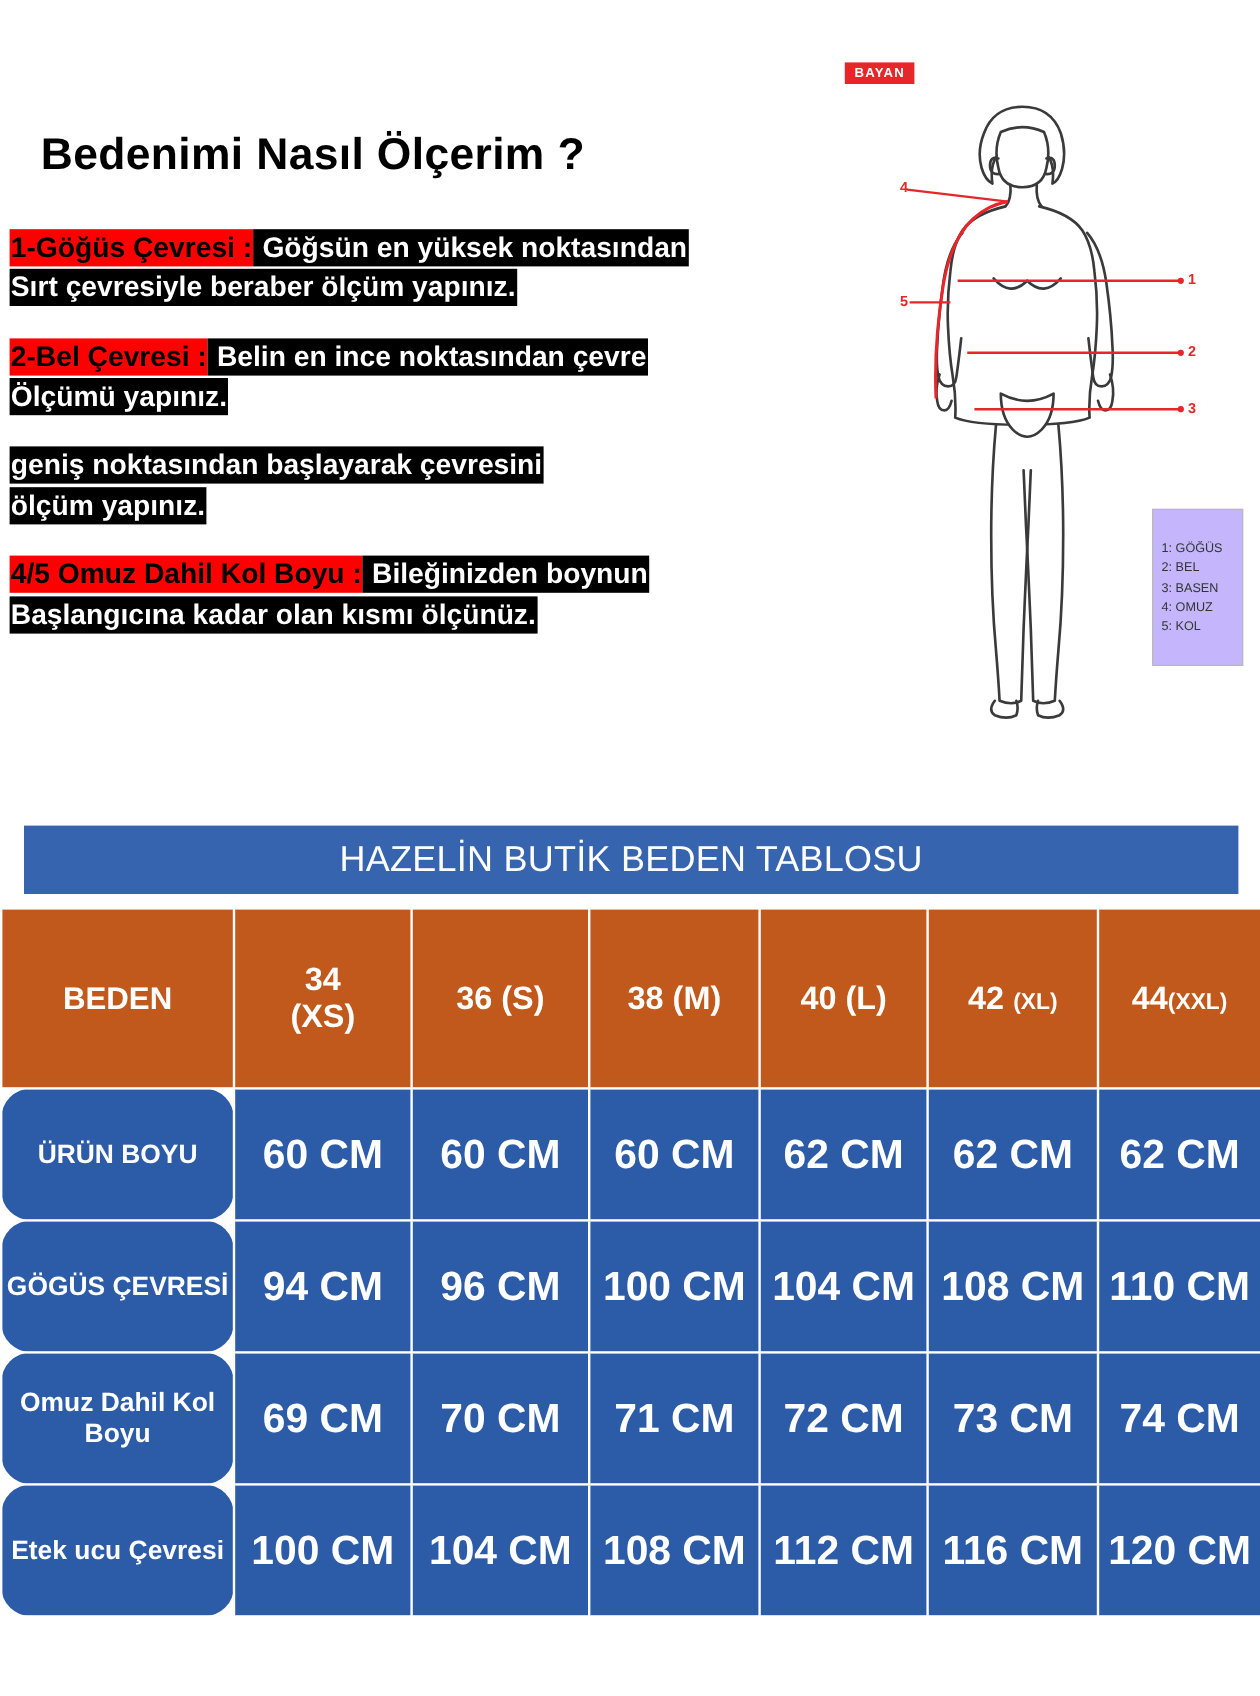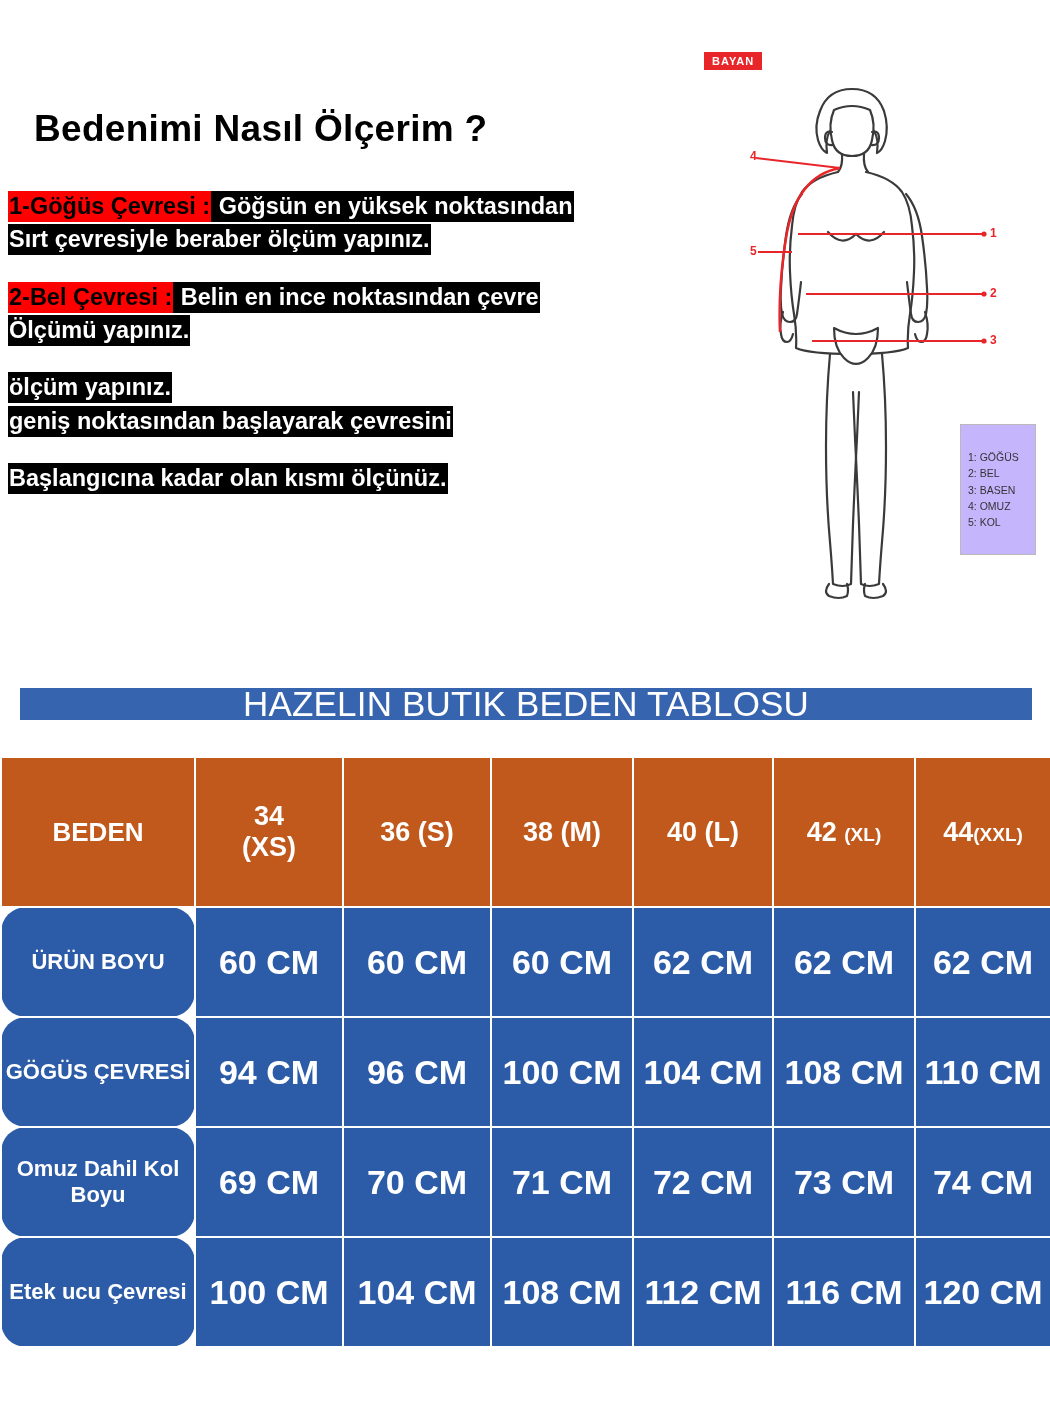--- a/index.html
+++ b/index.html
@@ -105,24 +105,24 @@
     color: #e8262a;
     font-weight: bold;
   }
 
   
   #table-title {
     position: absolute;
     left: 20px;
     top: 688px;
     width: 1012px;
-    height: 32px;
+    height: 57px;
     background: #3764ae;
     color: #ffffff;
-    font-size: 35px;
+    font-size: 30px;
     display: flex;
     align-items: center;
     justify-content: center;
     letter-spacing: 0.2px;
   }
 
   
   #size-table {
     position: absolute;
     left: 0px;
@@ -177,24 +177,25 @@
 <div id="instructions">
     <div class="instr">
       <div class="line"><span class="seg red">1-Göğüs Çevresi :</span><span class="seg black"> Göğsün en yüksek noktasından</span></div>
       <div class="line"><span class="seg black">Sırt çevresiyle beraber ölçüm yapınız.</span></div>
     </div>
     <div class="instr">
       <div class="line"><span class="seg red">2-Bel Çevresi :</span><span class="seg black"> Belin en ince noktasından çevre</span></div>
       <div class="line"><span class="seg black">Ölçümü yapınız.</span></div>
     </div>
     <div class="instr">
+      <div class="line"><span class="seg black">geniş noktasından başlayarak çevresini</span></div>
       <div class="line"><span class="seg black">ölçüm yapınız.</span></div>
-      <div class="line"><span class="seg black">geniş noktasından başlayarak çevresini</span></div>
     </div>
     <div class="instr">
+      <div class="line"><span class="seg red">4/5 Omuz Dahil Kol Boyu :</span><span class="seg black"> Bileğinizden boynun</span></div>
       <div class="line"><span class="seg black"> Başlangıcına kadar olan kısmı ölçünüz.</span></div>
     </div>
   </div>
 
 <div id="figure-area">
 
   <div id="bayan-tag">BAYAN</div>
 
   <svg id="body-svg" width="356" height="600" viewBox="0 0 356 600">
     <g fill="none" stroke="#3a3a3a" stroke-width="2.2" stroke-linecap="round" stroke-linejoin="round">

